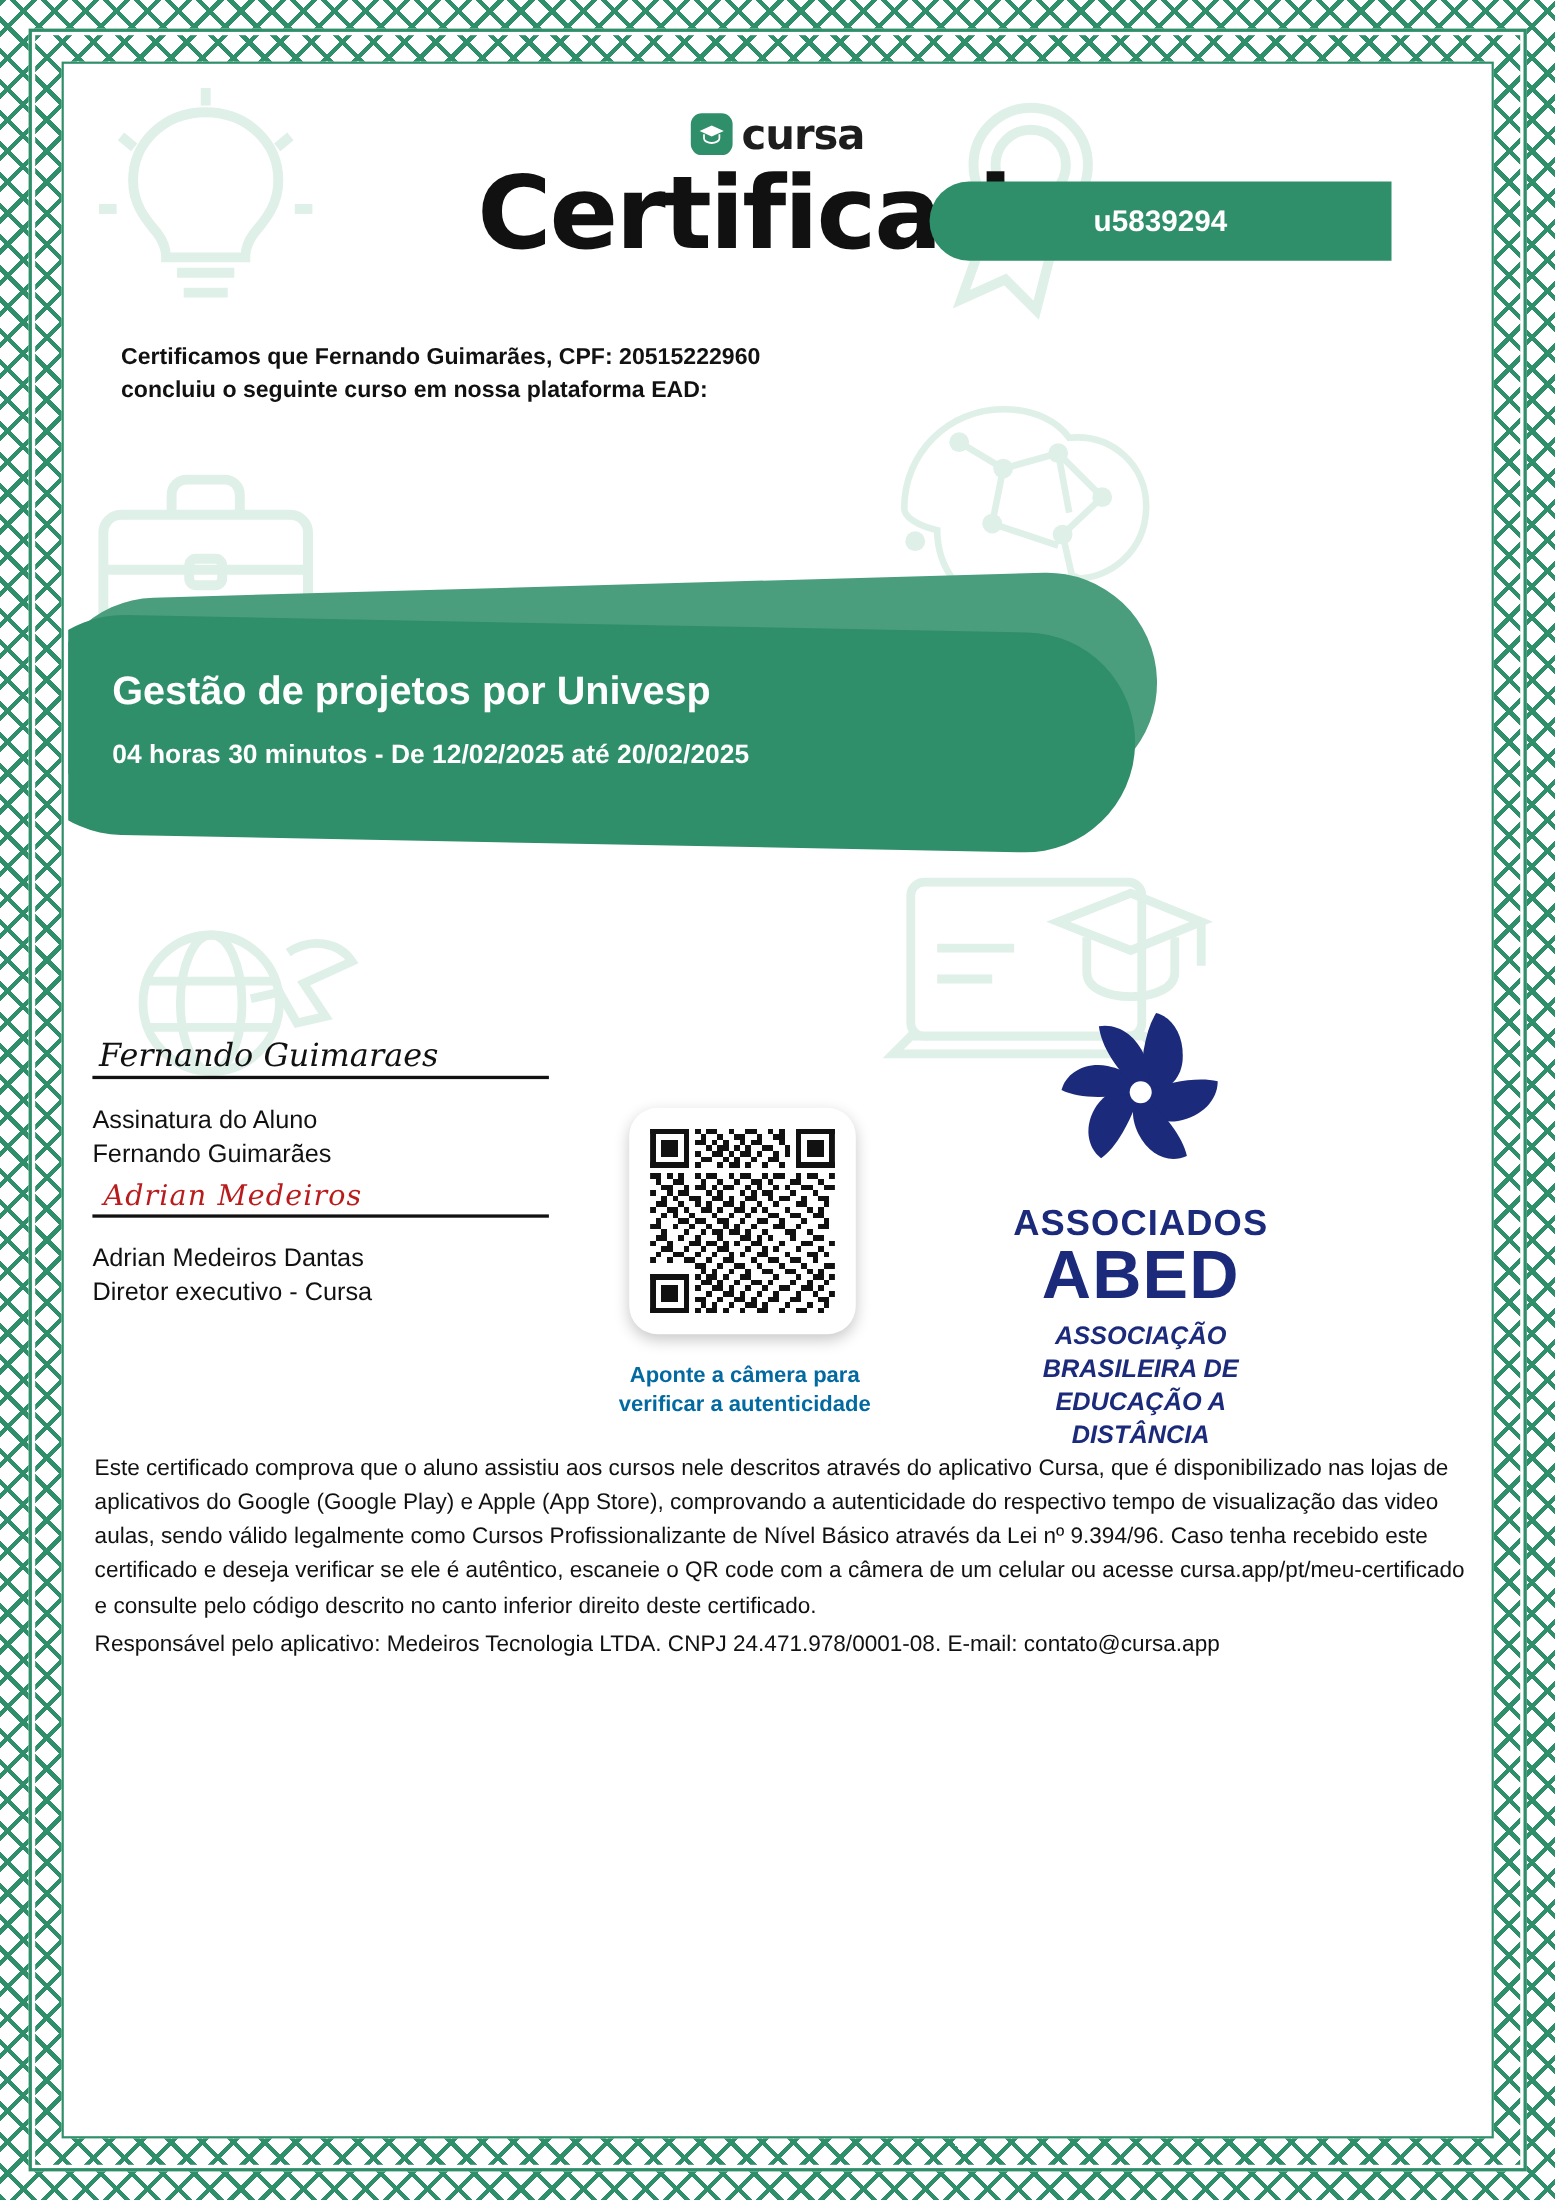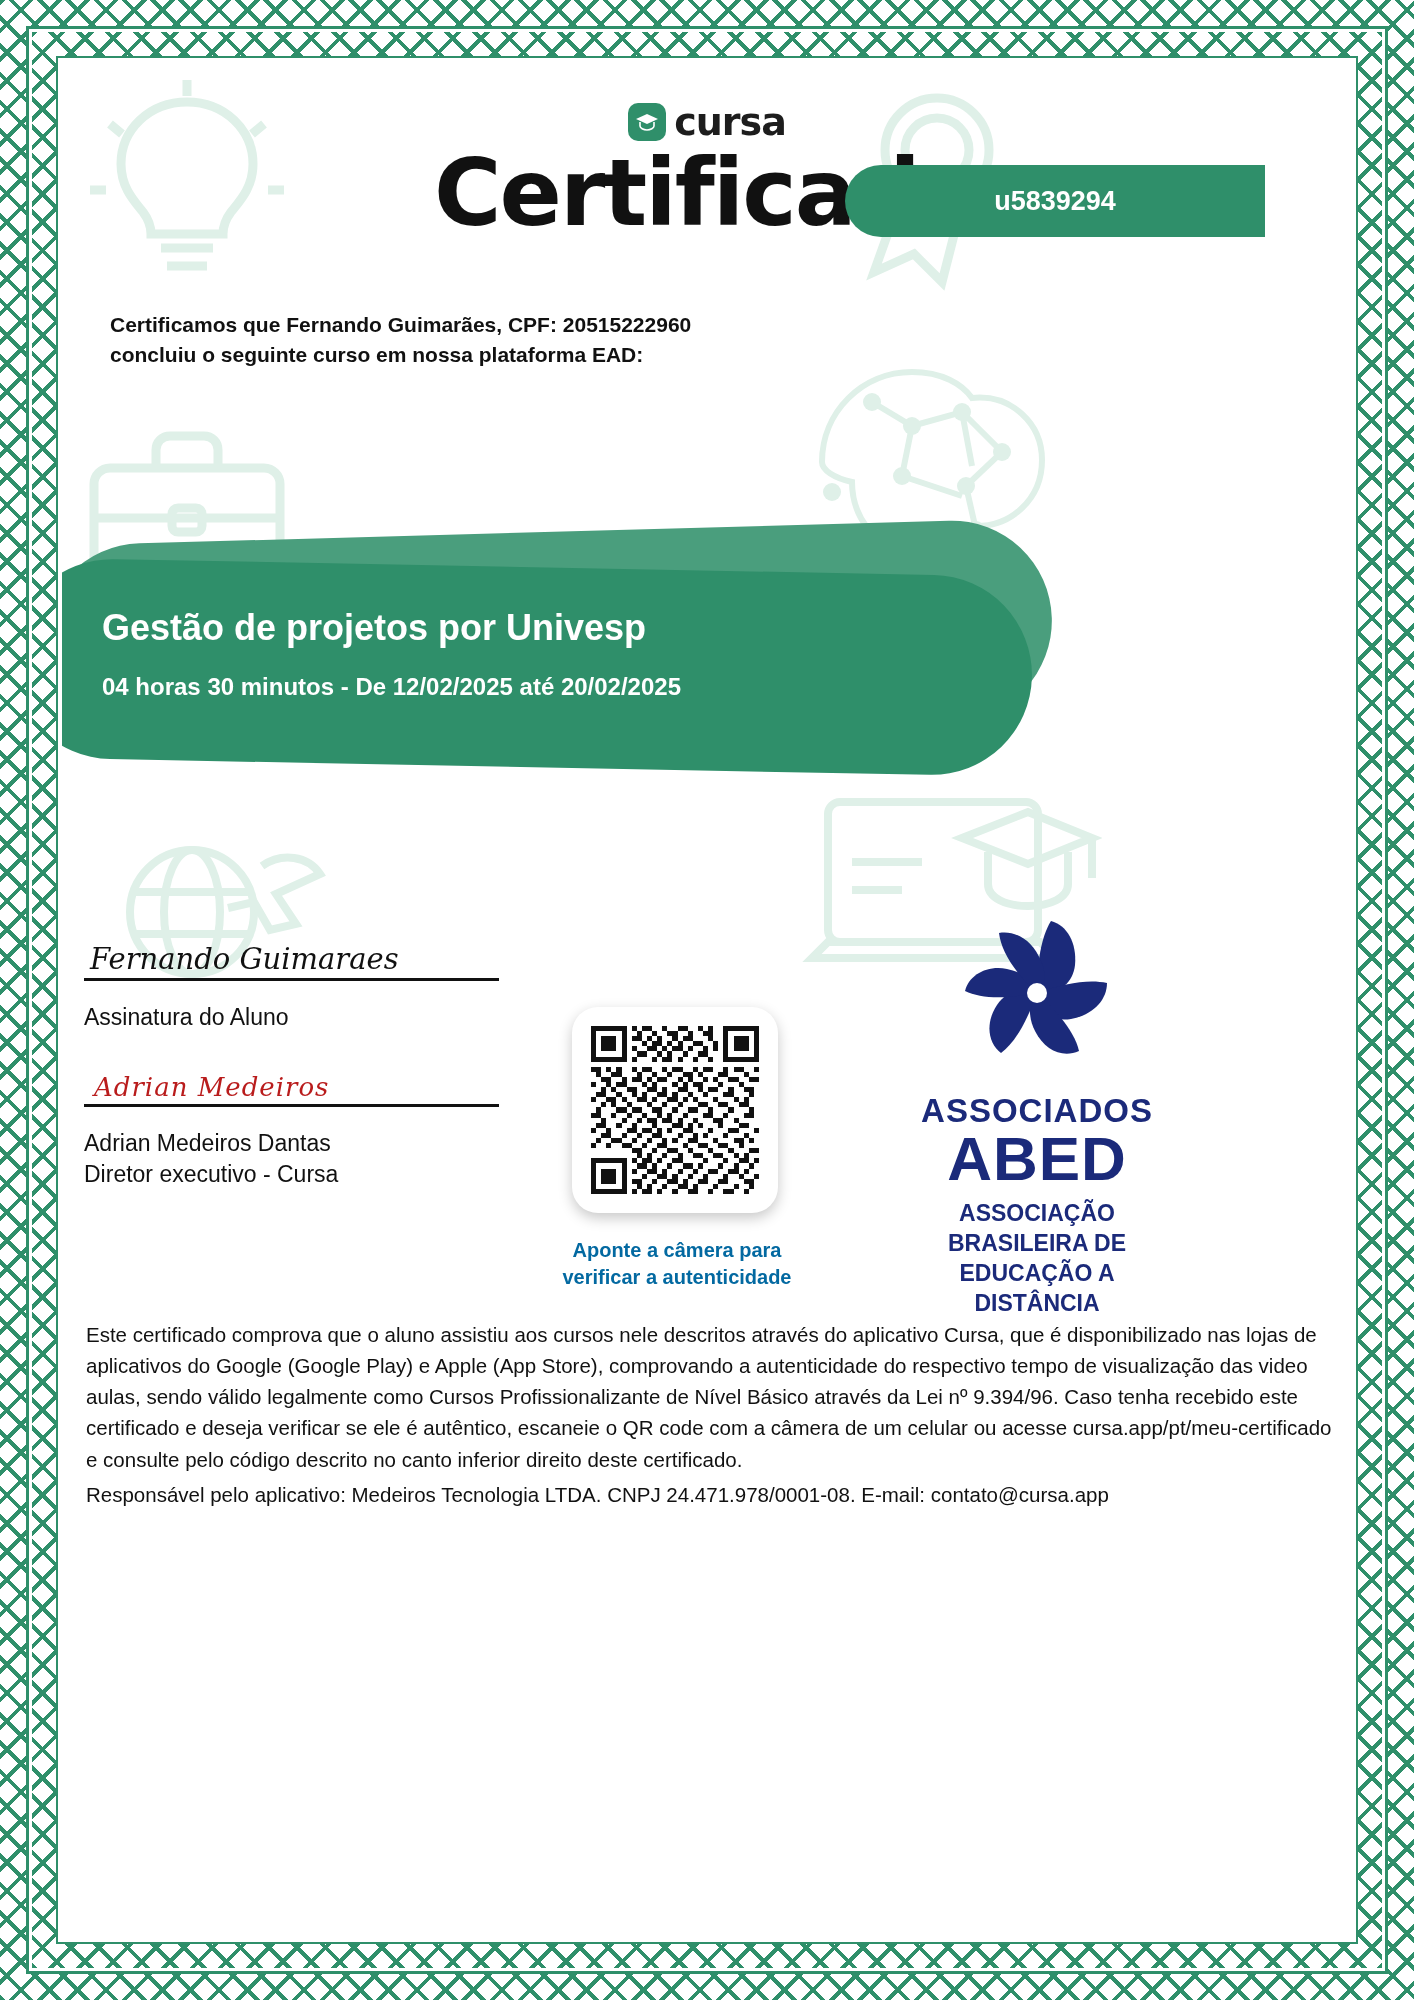--- a/index.html
+++ b/index.html
@@ -218,21 +218,21 @@
   
   .abed {
     position: absolute;
     left: 760px; top: 845px;
     width: 430px;
     text-align: center;
     color: #1b2a7a;
   }
   .abed-assoc { font-size: 33px; font-weight: 700; letter-spacing: 1px; margin-top: 6px; }
   .abed-big { font-size: 62px; font-weight: 700; line-height: 0.95; letter-spacing: 1px; }
-  .abed-sub { font-size: 23px; font-weight: 700; line-height: 1.3; margin-top: 10px; }
+  .abed-sub { font-size: 23px; font-weight: 700; line-height: 1.3; margin-top: 10px; font-style: italic; }
 
   
   .footer {
     position: absolute;
     left: 22px;
     top: 1255px;
     width: 1250px;
     font-size: 20.5px;
     line-height: 1.52;
     color: #111;
@@ -352,20 +352,21 @@
       <div class="band-text">
         <div class="band-course">Gestão de projetos por Univesp</div>
         <div class="band-hours">04 horas 30 minutos - De 12/02/2025 até 20/02/2025</div>
       </div>
     </div>
 
     <div class="sig-block">
       <div class="sig-script">Fernando Guimaraes</div>
       <div class="sig-line"></div>
       <div class="sig-label">Assinatura do Aluno</div>
+      <div class="sig-label" style="margin-top:0">Fernando Guimarães</div>
     </div>
 
     <div class="sig-block2">
       <div class="sig-script2">Adrian Medeiros</div>
       <div class="sig-line"></div>
       <div class="sig-label">Adrian Medeiros Dantas</div>
       <div class="sig-label" style="margin-top:0">Diretor executivo - Cursa</div>
     </div>
 
     <div class="qr-card">

